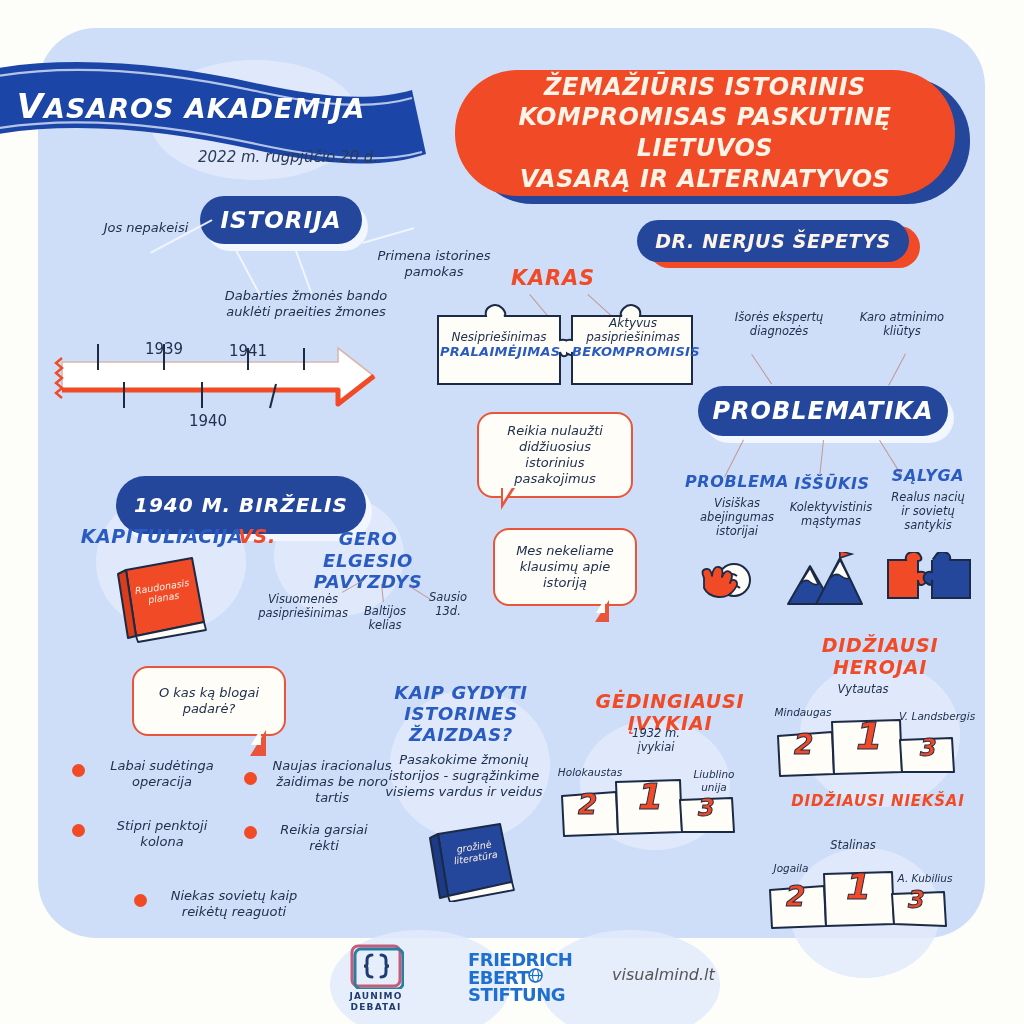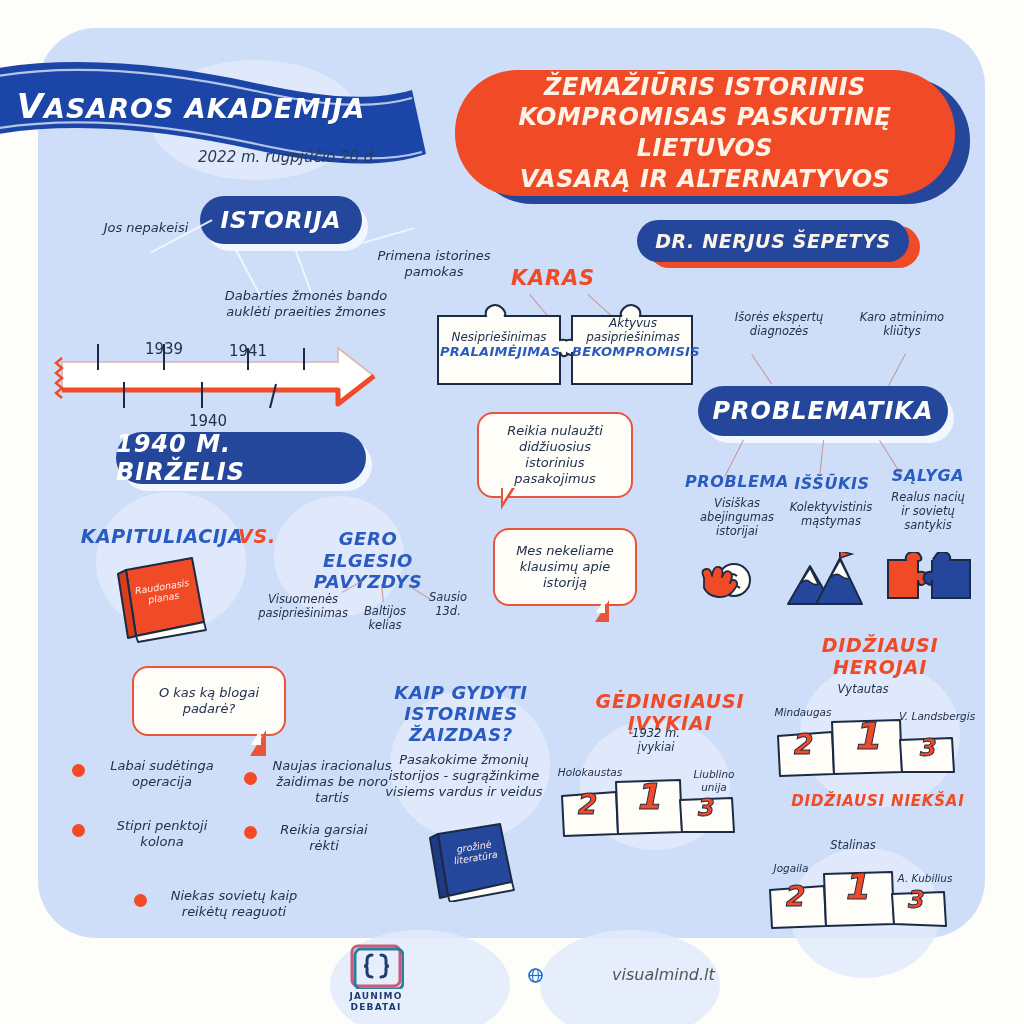--- a/index.html
+++ b/index.html
@@ -292,21 +292,21 @@
   <div class="bubble" style="left:493px;top:528px;width:144px;height:78px;">
     <div>
       <div>Mes nekeliame</div>
       <div>klausimų apie</div>
       <div>istoriją</div>
     </div>
     <div class="tail" style="right:26px;top:70px;border-width:0 0 22px 14px;border-color:transparent transparent #e8553a transparent;"></div>
     <div class="tail" style="right:30px;top:68px;border-width:0 0 15px 9px;border-color:transparent transparent #fffdf8 transparent;"></div>
   </div>
 
-  <div class="pill" style="left:116px;top:432px;width:250px;height:52px;font-size:24px;">1940 M. BIRŽELIS</div>
+  <div class="pill" style="left:116px;top:476px;width:250px;height:58px;font-size:20px;">1940 M. BIRŽELIS</div>
 
   <div class="hdr-blue" style="left:74px;top:525px;width:176px;font-size:19px;">KAPITULIACIJA</div>
   <div class="hdr-red" style="left:232px;top:525px;width:50px;font-size:19px;">VS.</div>
   <div class="hdr-blue" style="left:294px;top:528px;width:148px;font-size:18px;line-height:1.2;">
     <div>GERO ELGESIO</div>
     <div>PAVYZDYS</div>
   </div>
 
   <svg style="position:absolute;left:106px;top:552px;" width="110" height="92" viewBox="0 0 110 92">
     <path d="M20,18 L86,6 L98,70 L30,84 Z" fill="#f04a26" stroke="#1b2a45" stroke-width="2" stroke-linejoin="round"></path>
@@ -446,20 +446,25 @@
       <rect x="4" y="3" width="48" height="40" rx="6" fill="none" stroke="#c95b78" stroke-width="3"></rect>
       <rect x="7" y="6" width="48" height="40" rx="6" fill="none" stroke="#2b7f9e" stroke-width="3"></rect>
       <path d="M24,12 q-5,0 -5,5 v4 q0,2 -3,2 q3,0 3,2 v4 q0,5 5,5" fill="none" stroke="#1f3c70" stroke-width="3" stroke-linecap="round"></path>
       <path d="M33,12 q5,0 5,5 v4 q0,2 3,2 q-3,0 -3,2 v4 q0,5 -5,5" fill="none" stroke="#1f3c70" stroke-width="3" stroke-linecap="round"></path>
     </svg>
     <div class="jd-label" style="left:326px;top:56px;">
       <div>JAUNIMO</div>
       <div>DEBATAI</div>
     </div>
 
+    <div class="fes" style="left:468px;top:16px;">
+      <div>FRIEDRICH</div>
+      <div>EBERT</div>
+      <div>STIFTUNG</div>
+    </div>
     <svg style="position:absolute;left:528px;top:33px;" width="15" height="15" viewBox="0 0 15 15">
       <circle cx="7.5" cy="7.5" r="6.5" fill="none" stroke="#1f6fd0" stroke-width="1.6"></circle>
       <ellipse cx="7.5" cy="7.5" rx="3" ry="6.5" fill="none" stroke="#1f6fd0" stroke-width="1.2"></ellipse>
       <line x1="1" y1="7.5" x2="14" y2="7.5" stroke="#1f6fd0" stroke-width="1.2"></line>
     </svg>
 
     <div class="vm" style="left:612px;top:30px;">visualmind.lt</div>
   </div>
 
 </div>

